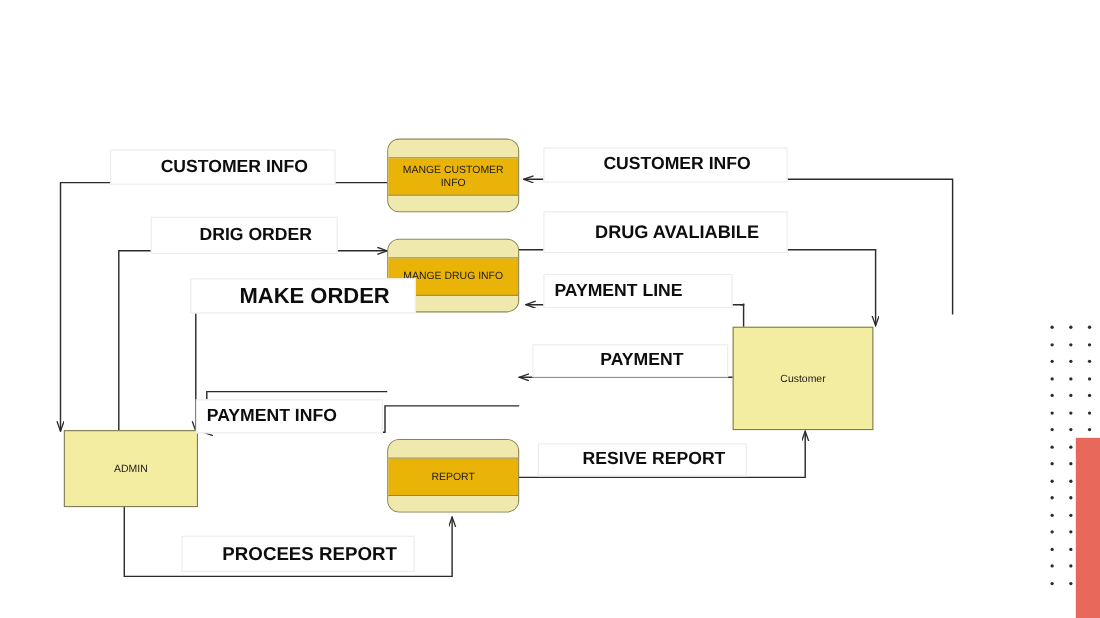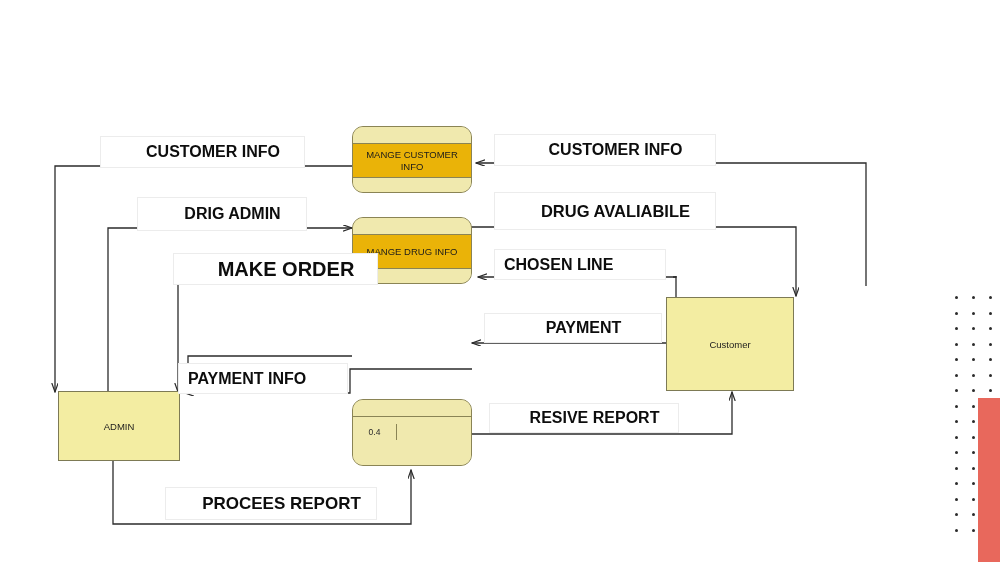--- a/index.html
+++ b/index.html
@@ -146,42 +146,43 @@
     </div>
     <div class="pbody">MANGE DRUG INFO</div>
     <div class="pfoot"></div>
   </div>
 
 
   <div class="proc" style="left:352px;top:399px;width:120px;height:67px;">
     <div class="pid">
       <span>0.4</span>
     </div>
+    <div class="pbody">REPORT</div>
     <div class="pfoot"></div>
   </div>
 
   <div class="entity" style="left:58px;top:391px;width:122px;height:70px;">
     <span>ADMIN</span>
   </div>
 
   <div class="entity" style="left:666px;top:297px;width:128px;height:94px;">
     <span>Customer</span>
   </div>
 
   <div class="flab c" style="left:100px;top:136px;width:205px;height:32px;font-size:16px;">CUSTOMER INFO</div>
 
   <div class="flab c" style="left:494px;top:134px;width:222px;height:32px;font-size:16px;">CUSTOMER INFO</div>
 
-  <div class="flab c" style="left:137px;top:197px;width:170px;height:34px;font-size:16px;">DRIG ADMIN</div>
+  <div class="flab c" style="left:137px;top:197px;width:170px;height:34px;font-size:16px;">DRIG ORDER</div>
 
   <div class="flab c" style="left:494px;top:192px;width:222px;height:38px;font-size:16.5px;">DRUG AVALIABILE</div>
 
   <div class="flab c" style="left:173px;top:253px;width:205px;height:32px;font-size:20px;">MAKE ORDER</div>
 
-  <div class="flab l" style="left:494px;top:249px;width:172px;height:31px;font-size:16px;">CHOSEN LINE</div>
+  <div class="flab l" style="left:494px;top:249px;width:172px;height:31px;font-size:16px;">PAYMENT LINE</div>
 
   <div class="flab c" style="left:484px;top:313px;width:178px;height:30px;font-size:16px;">PAYMENT</div>
 
   <div class="flab l" style="left:178px;top:363px;width:170px;height:31px;font-size:16px;">PAYMENT INFO</div>
 
   <div class="flab c" style="left:489px;top:403px;width:190px;height:30px;font-size:16px;">RESIVE REPORT</div>
 
   <div class="flab c" style="left:165px;top:487px;width:212px;height:33px;font-size:17px;">PROCEES REPORT</div>
 
   <div class="dots" id="dotgrid" style="left:955px;top:296px;width:45px;height:250px;">

